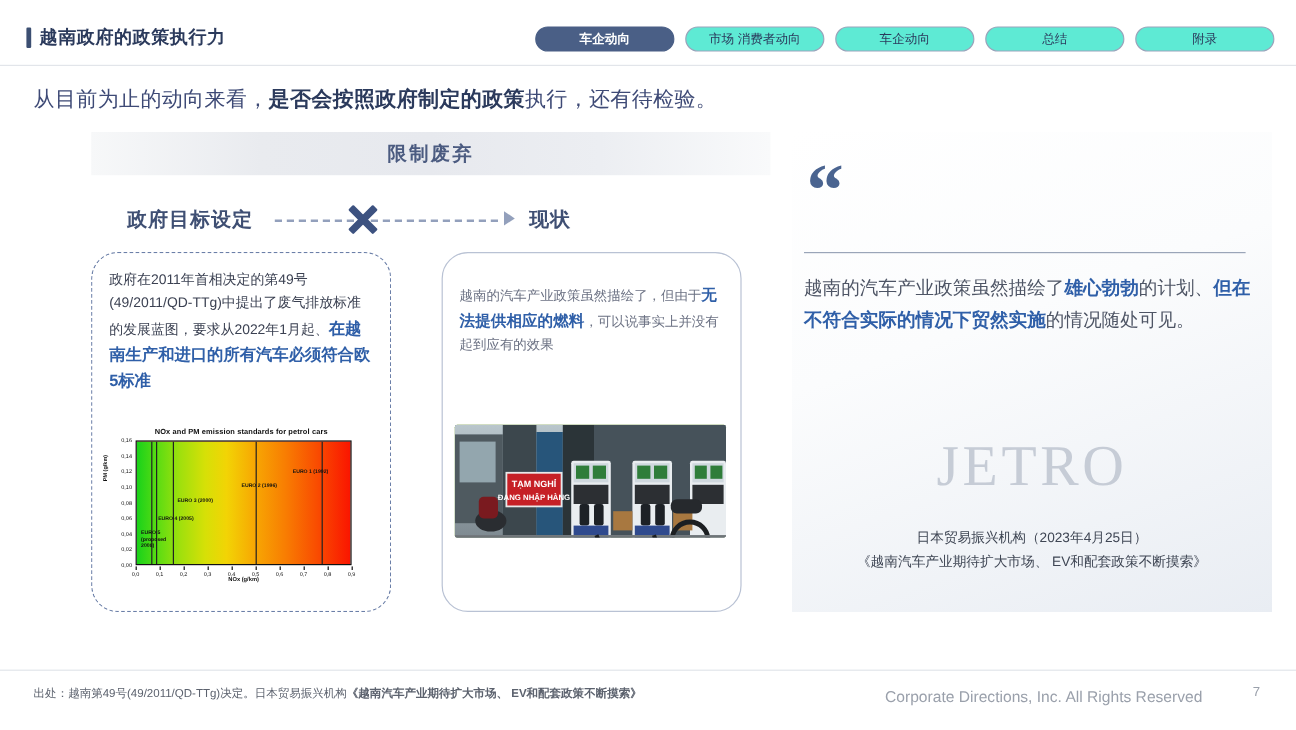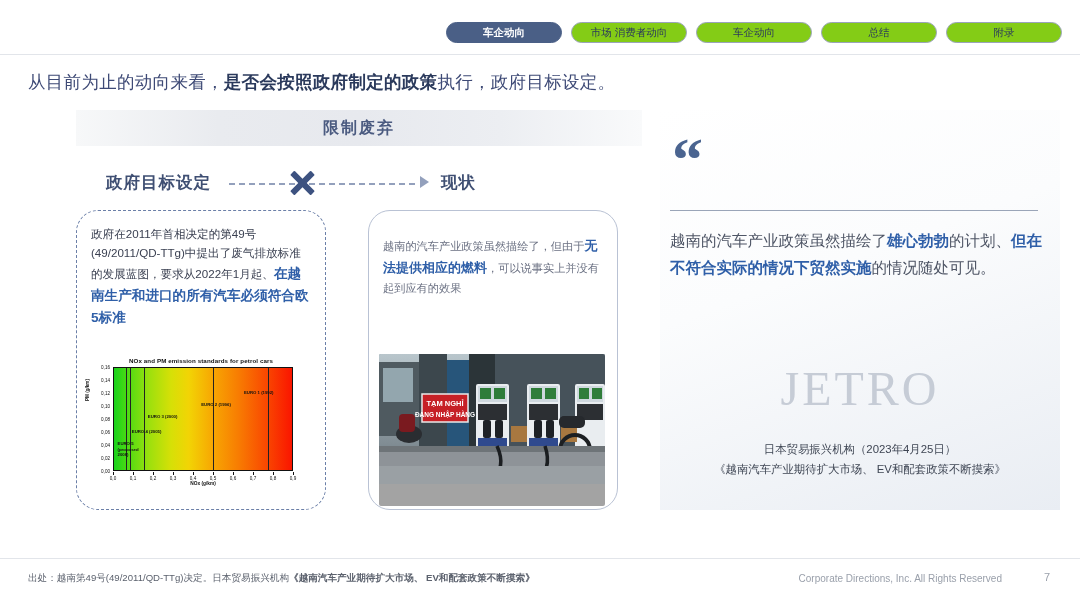--- a/index.html
+++ b/index.html
@@ -15,21 +15,21 @@
   .header { position: absolute; left: 0; top: 22px; width: 1080px; height: 30px; }
   .title-wrap { position: absolute; left: 22px; top: 0; display: flex; align-items: center; gap: 7px; }
   .title-bar { width: 4px; height: 17px; background: #3c4f72; border-radius: 1px; }
   .page-title { font-size: 15px; font-weight: bold; color: #2b3a5c; letter-spacing: .5px; }
 
   .tabs { position: absolute; right: 18px; top: 0px; display: flex; gap: 9px; }
   .tab {
     height: 21px; min-width: 116px; padding: 0 14px;
     border: 1px solid #9aa4bb; border-radius: 11px;
     display: flex; align-items: center; justify-content: center;
-    font-size: 10.5px; color: #2b3a5c; background: #84cc16; white-space: nowrap;
+    font-size: 10.5px; color: #2b3a5c; background: #5eead4; white-space: nowrap;
   }
   .tab.active { background: #4a5f86; border-color: #4a5f86; color: #fff; font-weight: bold; }
 
   .hr-top { position: absolute; left: 0; top: 54px; width: 1080px; height: 1px; background: #e2e5ea; }
 
   
   .subtitle {
     position: absolute; left: 28px; top: 70px; width: 900px;
     font-size: 17.5px; color: #3e4a76; letter-spacing: .3px;
   }
@@ -100,22 +100,22 @@
   }
   .plot .band-sep { position: absolute; top: 0; bottom: 0; width: 1px; background: #222; }
   .zone-lbl { position: absolute; font-size: 4.3px; font-weight: bold; color: #111; line-height: 1.25; white-space: nowrap; }
   .xticks { position: absolute; left: 28px; top: 105px; width: 180px; height: 10px; }
   .xtick { position: absolute; font-size: 4.6px; color: #111; transform: translateX(-50%); }
   .xtickmark { position: absolute; top: 0; width: 1px; height: 3px; background: #111; }
   .xlabel { position: absolute; left: 28px; top: 114px; width: 180px; text-align: center; font-size: 4.8px; font-weight: bold; color: #111; }
 
   
   .photo {
-    position: absolute; left: 10px; top: 143px; width: 226px; height: 152px;
-    border-radius: 2px; overflow: hidden; background: #a3a3a3;
+    position: absolute; left: 10px; top: 143px; width: 226px; height: 94px;
+    border-radius: 2px; overflow: hidden; background: #4d7c0f;
   }
 
   
   .right-panel {
     position: absolute; left: 660px; top: 110px; width: 400px; height: 400px;
     background: linear-gradient(160deg, #ffffff 0%, #fbfcfd 40%, #e9edf3 100%);
   }
   .qmark { position: absolute; left: 12px; top: 18px; font-size: 62px; line-height: 1; color: #4a6490; font-family: "Liberation Serif", serif; font-weight: bold; }
   .q-hr { position: absolute; left: 10px; top: 100px; width: 368px; height: 1px; background: #9aa5b8; }
   .quote {
@@ -132,40 +132,44 @@
   }
   .attrib {
     position: absolute; left: 0; top: 330px; width: 400px; text-align: center;
     font-size: 11.4px; line-height: 1.75; color: #3f4654;
   }
 
   
   .hr-bot { position: absolute; left: 0; top: 558px; width: 1080px; height: 1px; background: #e2e5ea; }
   .footnote { position: absolute; left: 28px; top: 572px; font-size: 9.6px; color: #5c626e; }
   .footnote b { font-weight: bold; }
-  .copyright { position: absolute; right: 78px; top: 573px; font-size: 10px; color: #9aa0ab; }
+  .copyright { position: absolute; right: 78px; top: 573px; font-size: 13px; color: #9aa0ab; }
   .pagenum { position: absolute; right: 30px; top: 571px; font-size: 11px; color: #9aa0ab; }
 </style>
 </head>
 <body>
 
 <div class="slide">
 
   <div class="header">
+    <div class="title-wrap">
+      <div class="title-bar"></div>
+      <div class="page-title">越南政府的政策执行力</div>
+    </div>
     <div class="tabs">
       <div class="tab active">车企动向</div>
       <div class="tab">市场 消费者动向</div>
       <div class="tab">车企动向</div>
       <div class="tab">总结</div>
       <div class="tab">附录</div>
     </div>
   </div>
   <div class="hr-top"></div>
 
-  <div class="subtitle"><span>从目前为止的动向来看，</span><b>是否会按照政府制定的政策</b><span>执行，政府目标设定。</span></div>
+  <div class="subtitle"><span>从目前为止的动向来看，</span><b>是否会按照政府制定的政策</b><span>执行，还有待检验。</span></div>
 
   <div class="left-panel">
     <div class="band">
       <div class="band-text">限制废弃</div>
     </div>
 
     <div class="flowrow">
       <div class="flow-label left">政府目标设定</div>
       <div class="flowmid">
         <div class="dash-line"></div>

